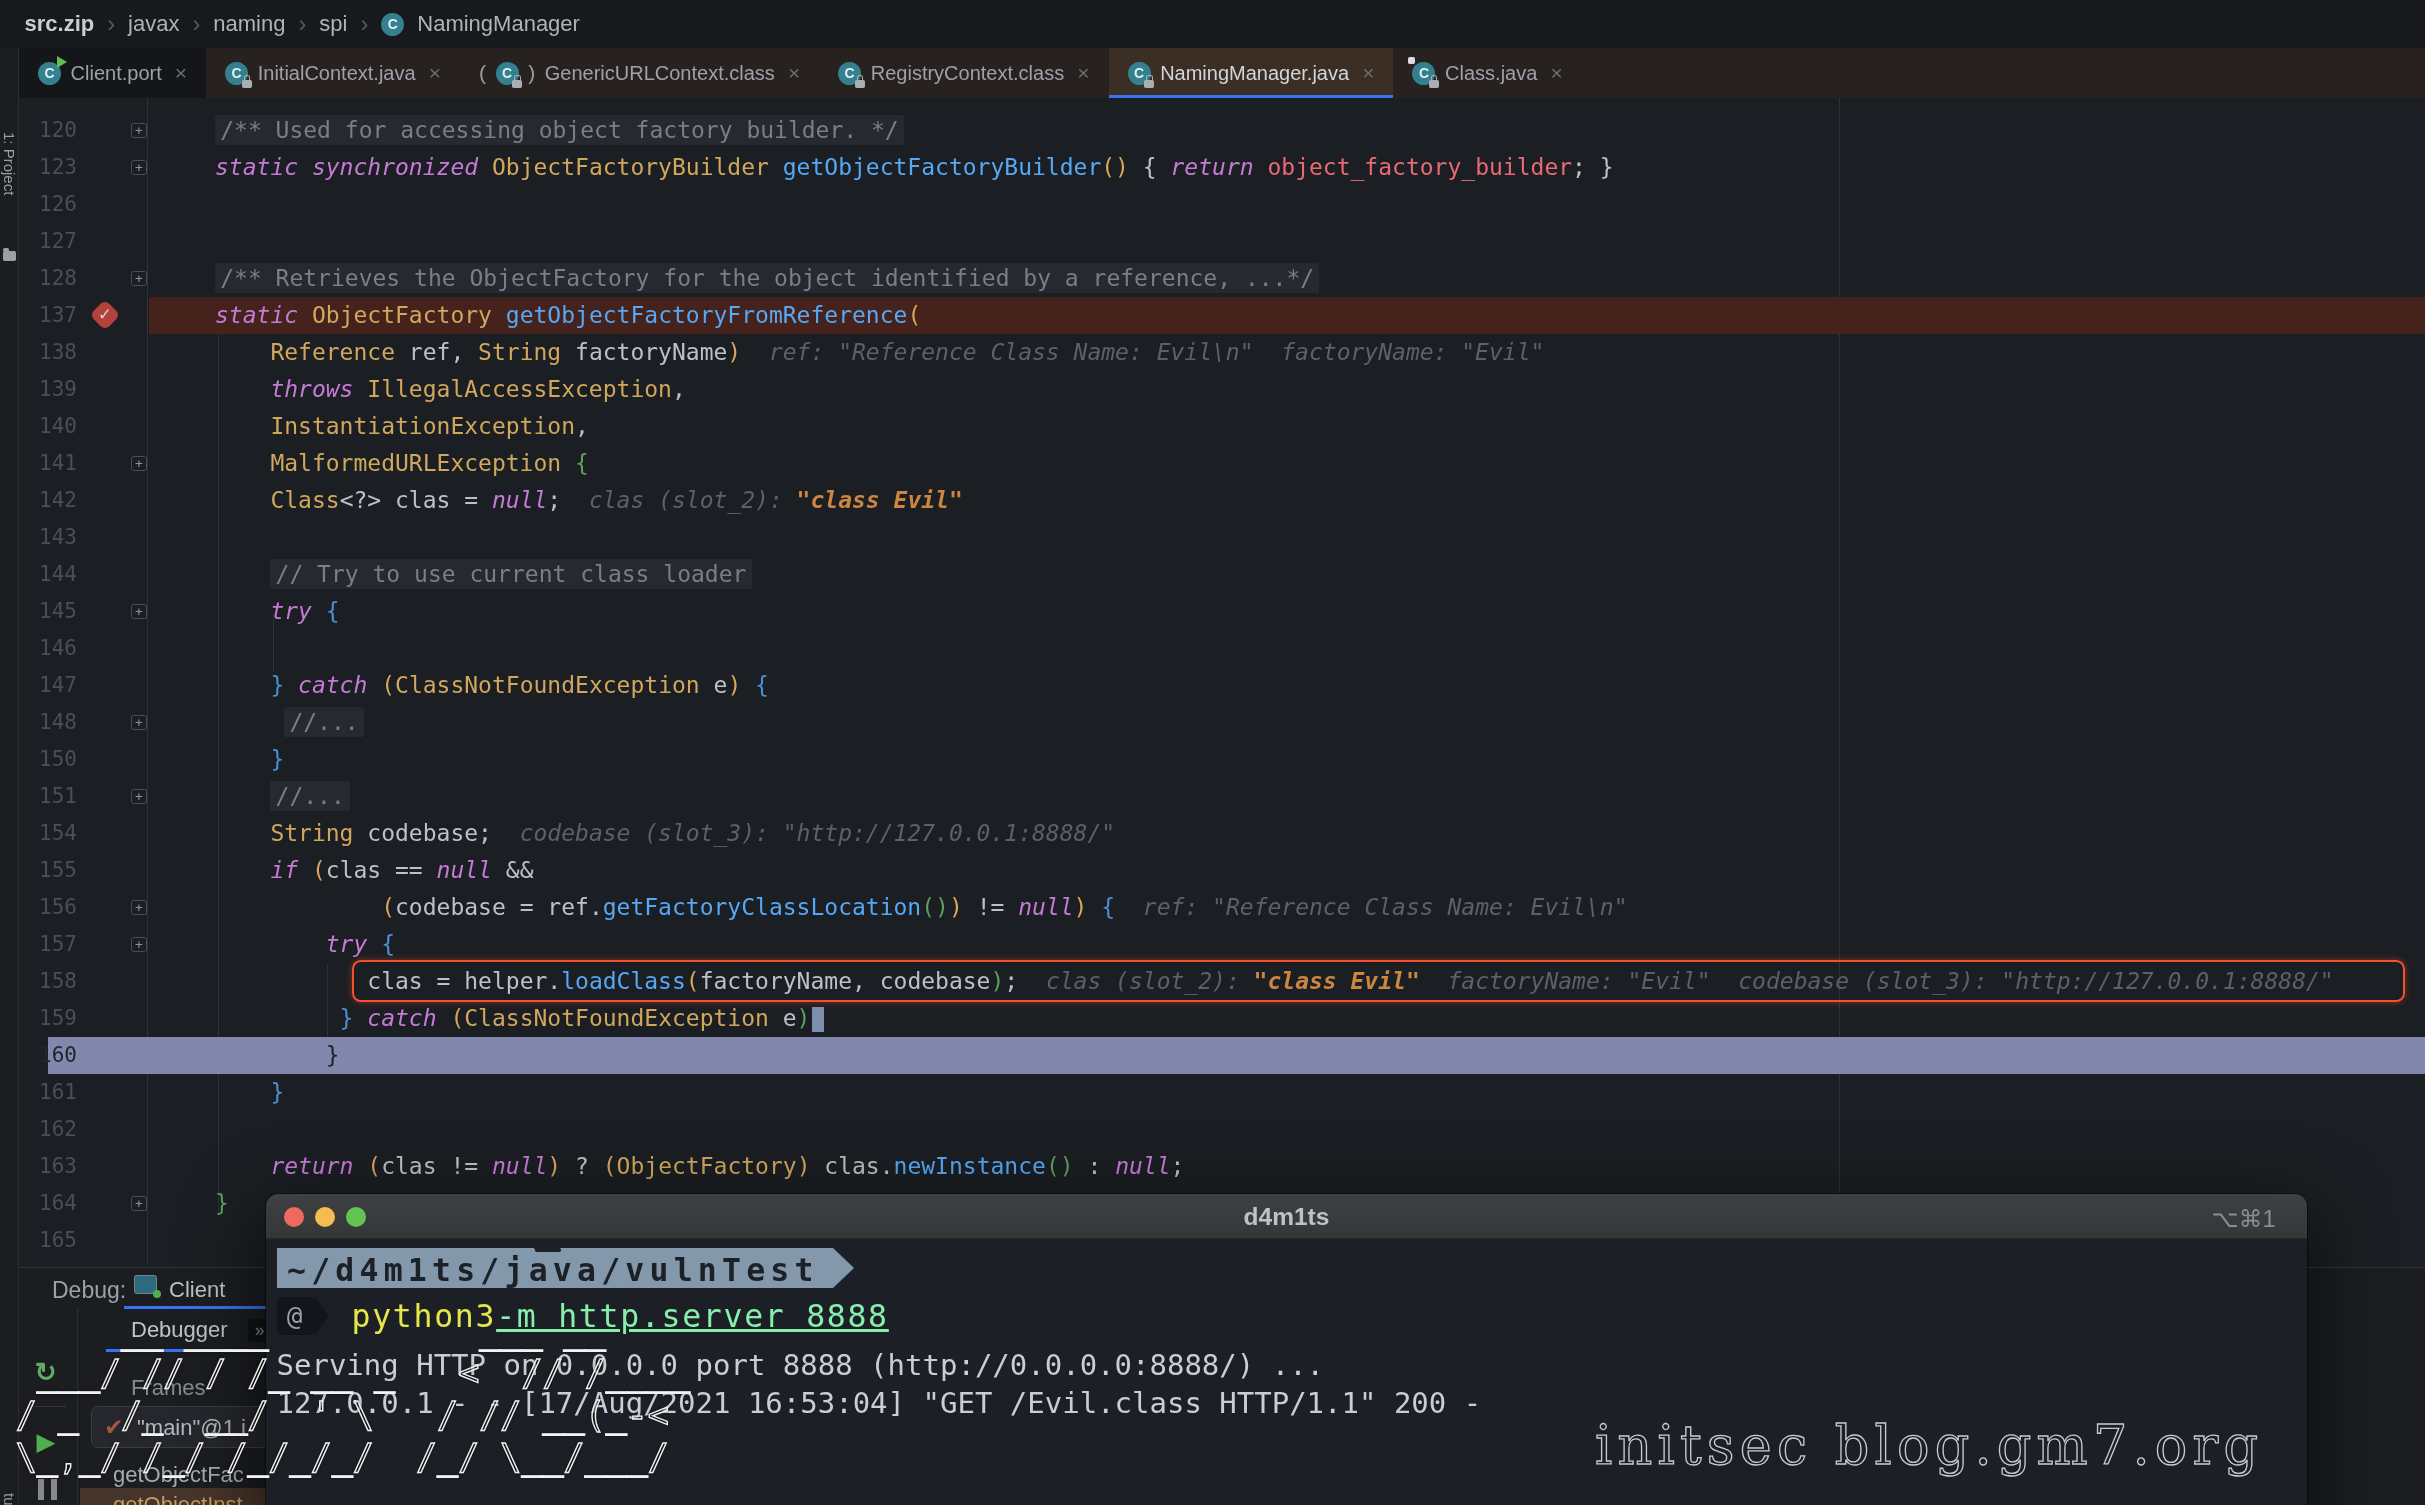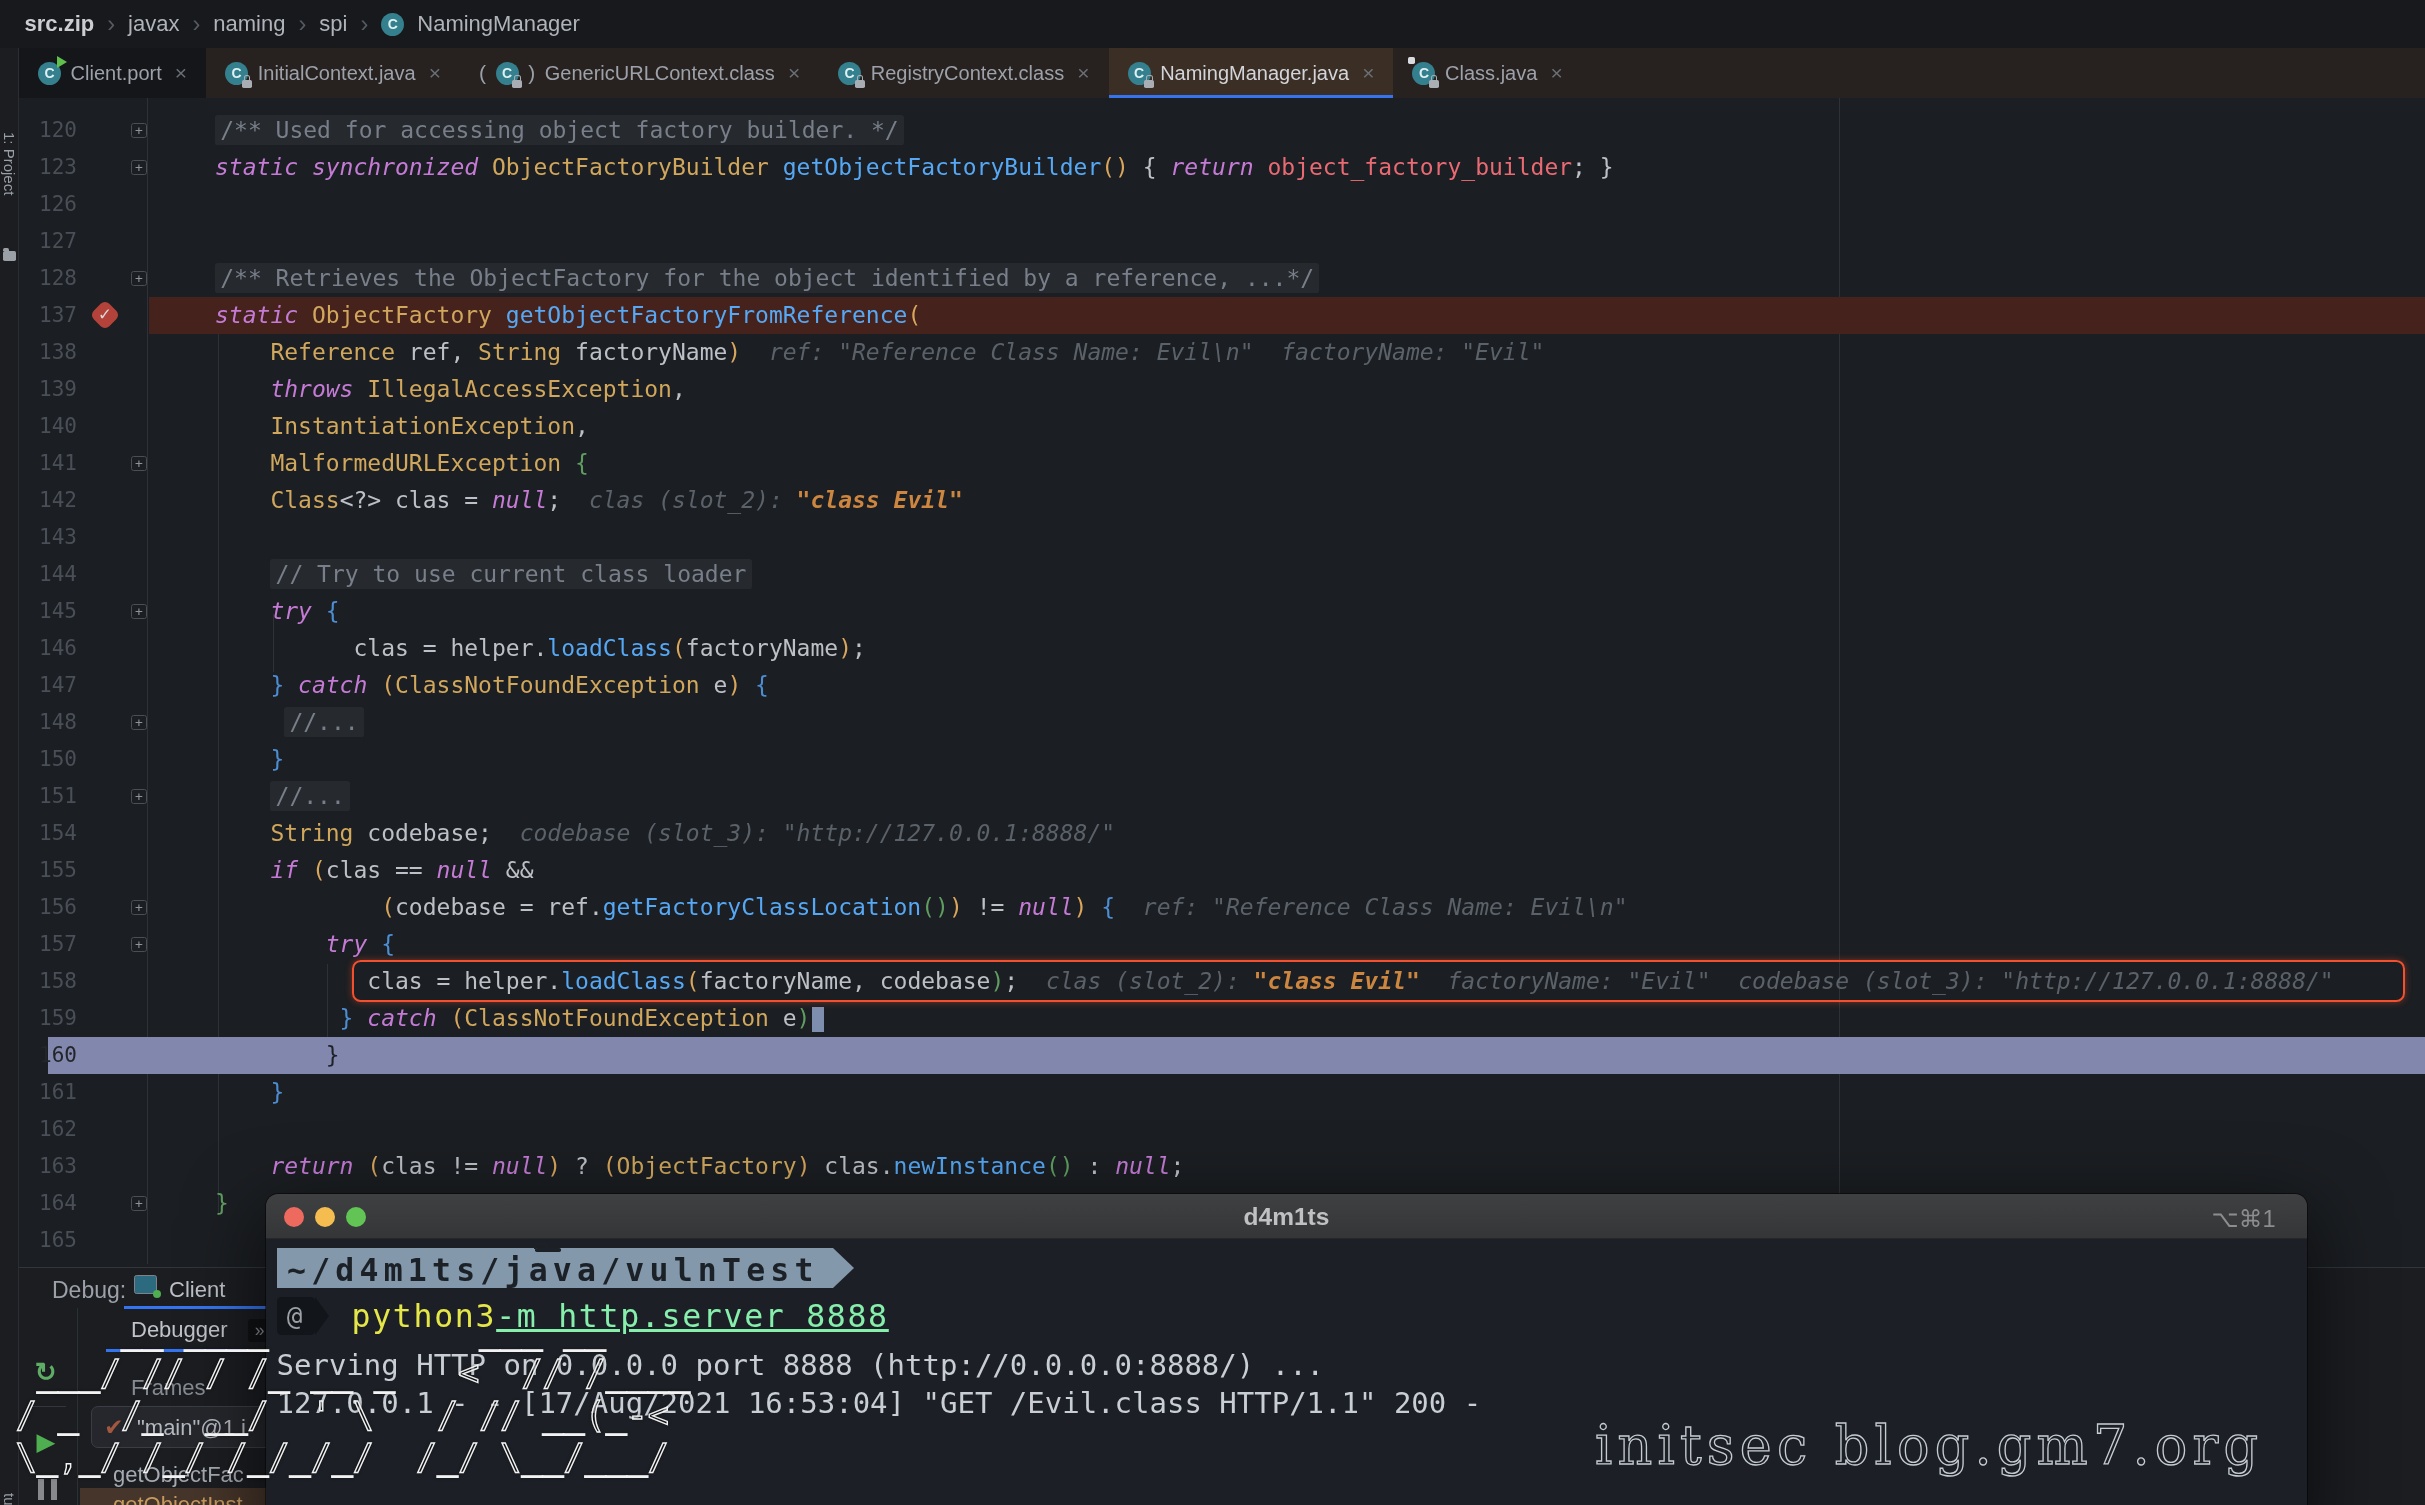--- a/index.html
+++ b/index.html
@@ -234,21 +234,21 @@
         <div class="line"><span class="ln">128</span><span class="fold">+</span><span class="code" style="margin-left: 0ch;"><span class="tk-c">/** Retrieves the ObjectFactory for the object identified by a reference, ...*/</span></span></div>
         <div class="line bp"><span class="ln">137</span><span class="bp-ico"></span><span class="code" style="margin-left: 0ch;"><span class="tk-k">static </span><span class="tk-t">ObjectFactory </span><span class="tk-m">getObjectFactoryFromReference</span><span class="tk-o">(</span></span></div>
         <div class="line"><span class="ln">138</span><span class="code" style="margin-left: 4ch;"><span class="tk-t">Reference</span><span class="tk-p"> ref, </span><span class="tk-t">String</span><span class="tk-p"> factoryName</span><span class="tk-o">)</span><span class="tk-h">  ref: "Reference Class Name: Evil\n"  factoryName: "Evil"</span></span></div>
         <div class="line"><span class="ln">139</span><span class="code" style="margin-left: 4ch;"><span class="tk-k">throws </span><span class="tk-t">IllegalAccessException</span><span class="tk-p">,</span></span></div>
         <div class="line"><span class="ln">140</span><span class="code" style="margin-left: 4ch;"><span class="tk-t">InstantiationException</span><span class="tk-p">,</span></span></div>
         <div class="line"><span class="ln">141</span><span class="fold">+</span><span class="code" style="margin-left: 4ch;"><span class="tk-t">MalformedURLException </span><span class="tk-g">{</span></span></div>
         <div class="line"><span class="ln">142</span><span class="code" style="margin-left: 4ch;"><span class="tk-t">Class</span><span class="tk-p">&lt;?&gt; clas = </span><span class="tk-k">null</span><span class="tk-p">;</span><span class="tk-h">  clas (slot_2): </span><span class="tk-ho">"class Evil"</span></span></div>
         <div class="line"><span class="ln">143</span><span class="code" style="margin-left: 0ch;"></span></div>
         <div class="line"><span class="ln">144</span><span class="code" style="margin-left: 4ch;"><span class="tk-c">// Try to use current class loader</span></span></div>
         <div class="line"><span class="ln">145</span><span class="fold">+</span><span class="code" style="margin-left: 4ch;"><span class="tk-k">try </span><span class="tk-b">{</span></span></div>
-        <div class="line"><span class="ln">146</span><span class="code" style="margin-left: 10ch;"><span class="tk-p">clas = helper.</span><span class="tk-m">loadClass</span><span class="tk-o">(</span><span class="tk-p">factoryName</span><span class="tk-o">)</span><span class="tk-p">;</span></span></div>
+        <div class="line"><span class="ln">146</span></div>
         <div class="line"><span class="ln">147</span><span class="code" style="margin-left: 4ch;"><span class="tk-b">} </span><span class="tk-k">catch </span><span class="tk-o">(</span><span class="tk-t">ClassNotFoundException</span><span class="tk-p"> e</span><span class="tk-o">)</span><span class="tk-p"> </span><span class="tk-b">{</span></span></div>
         <div class="line"><span class="ln">148</span><span class="fold">+</span><span class="code" style="margin-left: 5ch;"><span class="tk-c">//...</span></span></div>
         <div class="line"><span class="ln">150</span><span class="code" style="margin-left: 4ch;"><span class="tk-b">}</span></span></div>
         <div class="line"><span class="ln">151</span><span class="fold">+</span><span class="code" style="margin-left: 4ch;"><span class="tk-c">//...</span></span></div>
         <div class="line"><span class="ln">154</span><span class="code" style="margin-left: 4ch;"><span class="tk-t">String</span><span class="tk-p"> codebase;</span><span class="tk-h">  codebase (slot_3): "http://127.0.0.1:8888/"</span></span></div>
         <div class="line"><span class="ln">155</span><span class="code" style="margin-left: 4ch;"><span class="tk-k">if </span><span class="tk-o">(</span><span class="tk-p">clas == </span><span class="tk-k">null</span><span class="tk-p"> &amp;&amp;</span></span></div>
         <div class="line"><span class="ln">156</span><span class="fold">+</span><span class="code" style="margin-left: 12ch;"><span class="tk-o">(</span><span class="tk-p">codebase = ref.</span><span class="tk-m">getFactoryClassLocation</span><span class="tk-g">()</span><span class="tk-o">)</span><span class="tk-p"> != </span><span class="tk-k">null</span><span class="tk-o">)</span><span class="tk-p"> </span><span class="tk-b">{</span><span class="tk-h">  ref: "Reference Class Name: Evil\n"</span></span></div>
         <div class="line"><span class="ln">157</span><span class="fold">+</span><span class="code" style="margin-left: 8ch;"><span class="tk-k">try </span><span class="tk-b">{</span></span></div>
         <div class="line"><span class="ln">158</span><div class="hitbox"></div><span class="code" style="margin-left: 11ch;"><span class="tk-p">clas = helper.</span><span class="tk-m">loadClass</span><span class="tk-o">(</span><span class="tk-p">factoryName, codebase</span><span class="tk-g">)</span><span class="tk-p">;</span><span class="tk-h">  clas (slot_2): </span><span class="tk-ho">"class Evil"</span><span class="tk-h">  factoryName: "Evil"  codebase (slot_3): "http://127.0.0.1:8888/"</span></span></div>
         <div class="line"><span class="ln">159</span><span class="code" style="margin-left: 9ch;"><span class="tk-b">} </span><span class="tk-k">catch </span><span class="tk-o">(</span><span class="tk-t">ClassNotFoundException</span><span class="tk-p"> e</span><span class="tk-g">)</span><span class="tk-cr"> </span></span></div>

